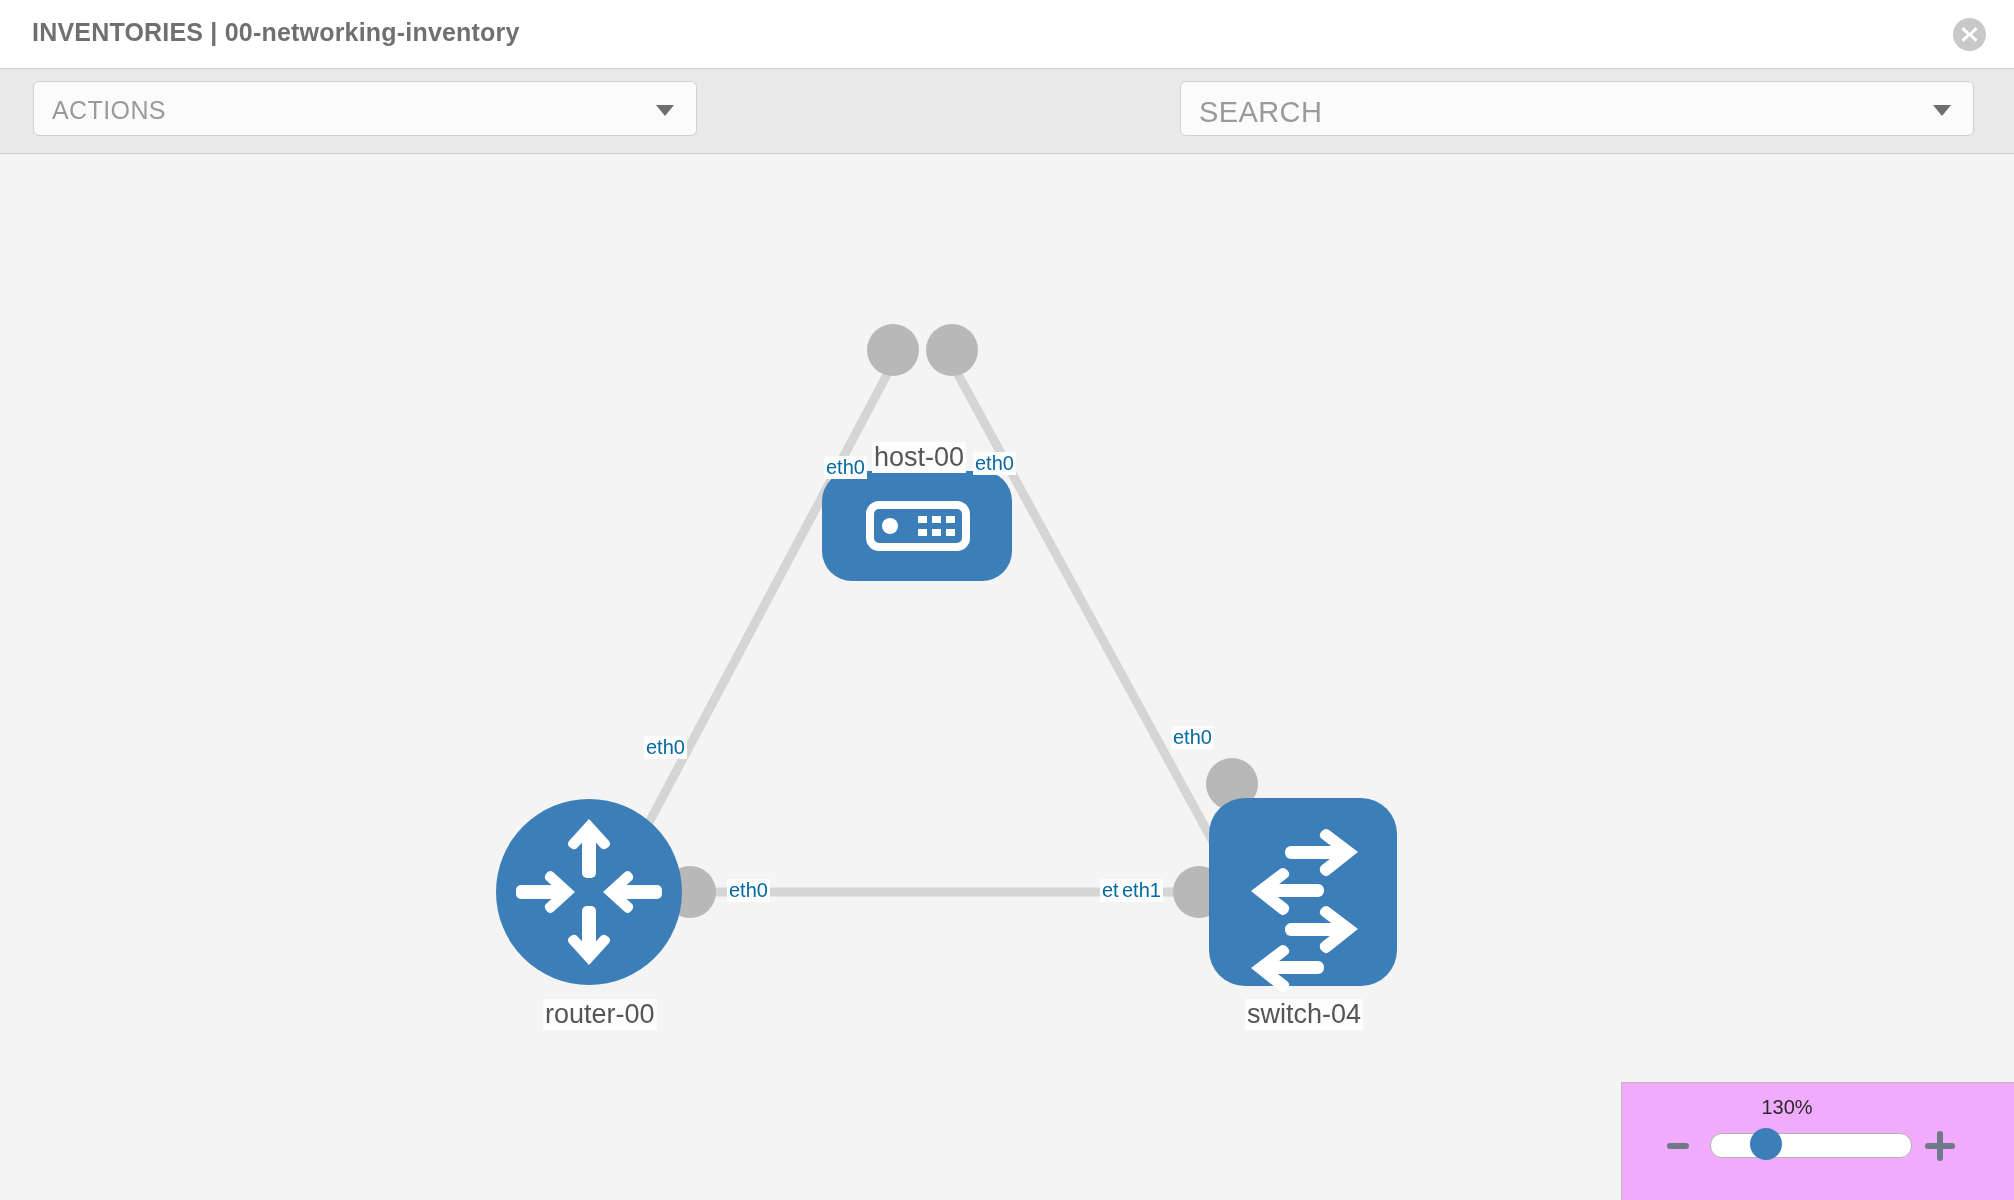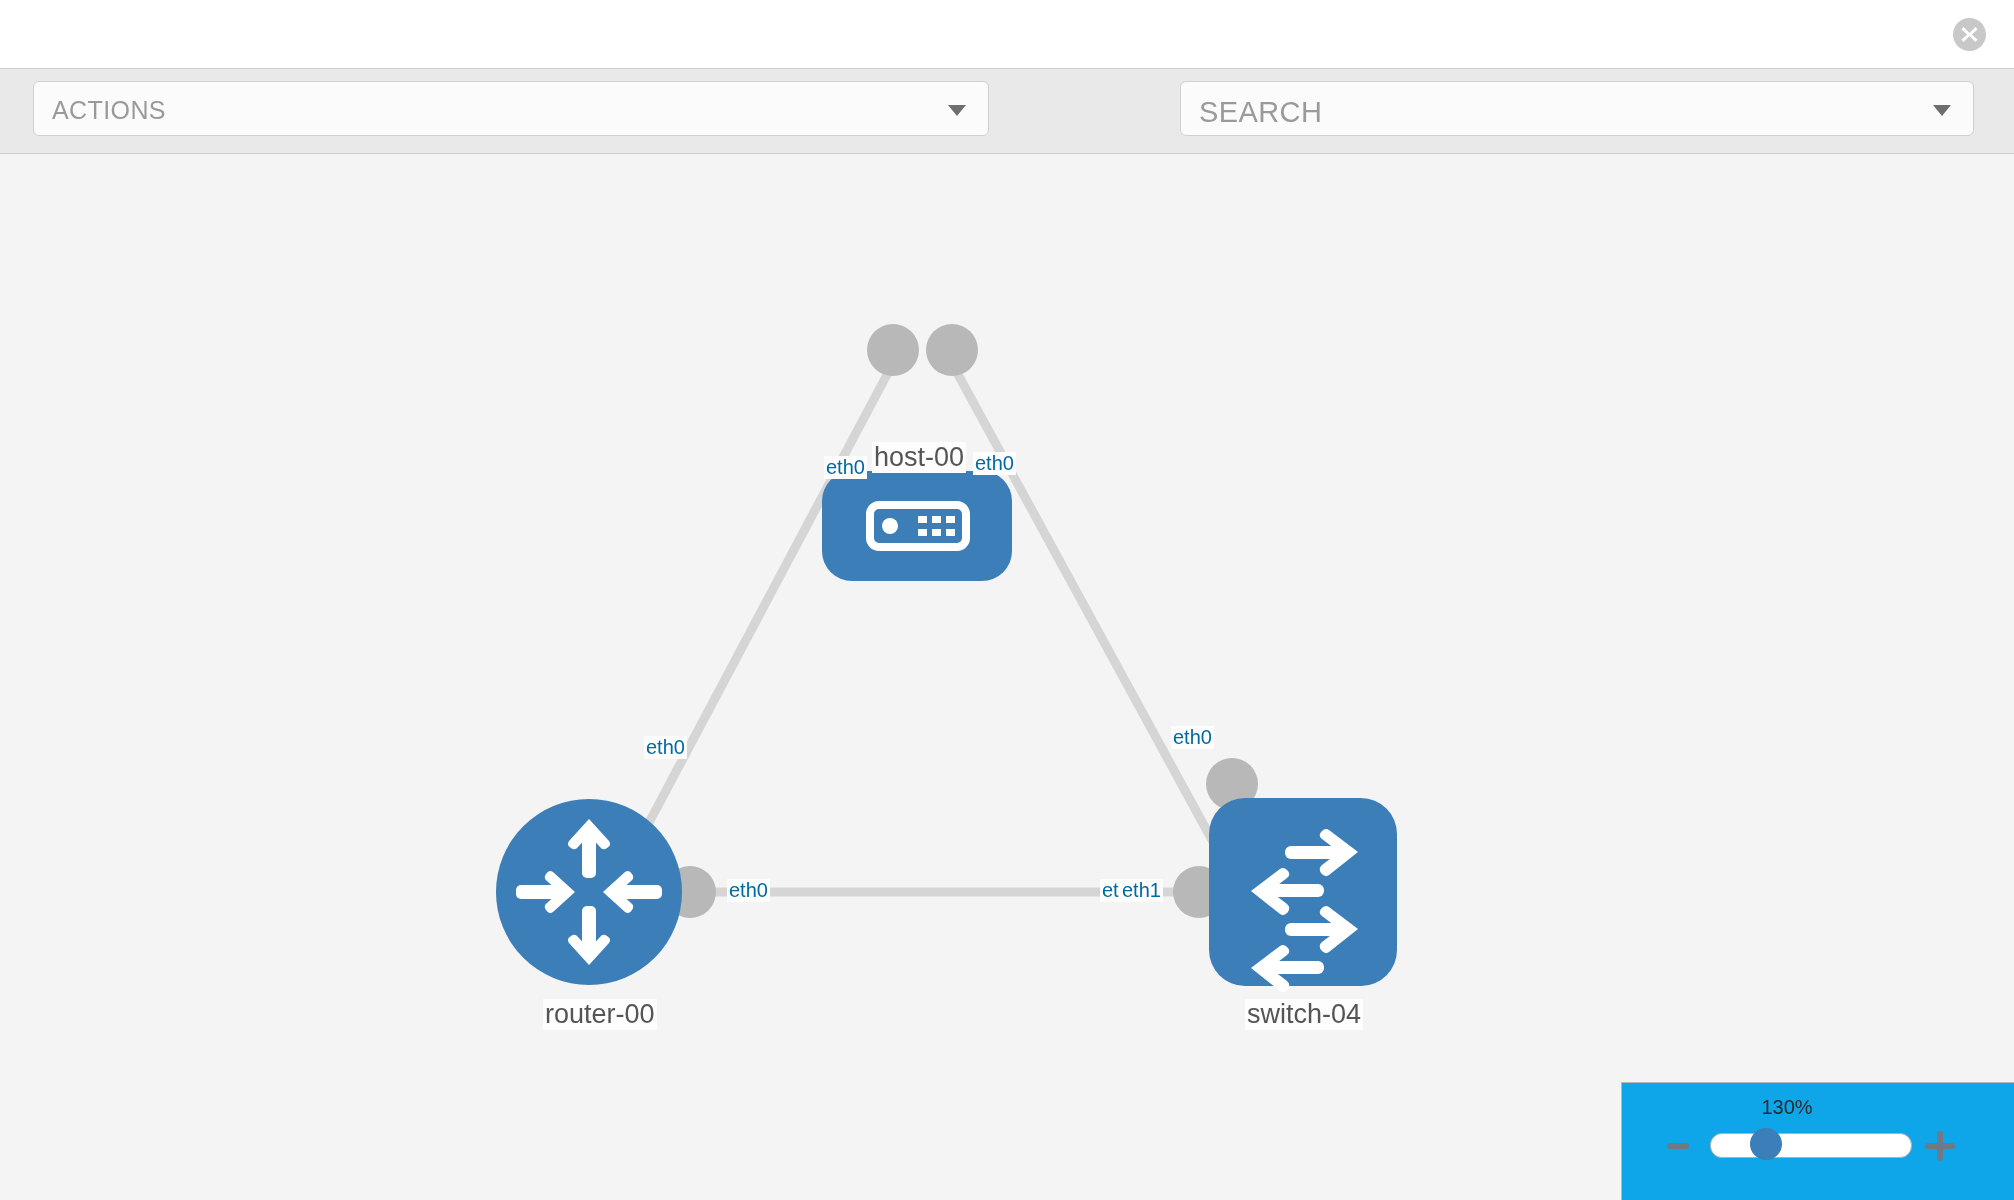--- a/index.html
+++ b/index.html
@@ -54,21 +54,21 @@
     height: 86px;
     background: #e9e9e9;
     border-top: 1px solid #cfcfcf;
     border-bottom: 1px solid #cfcfcf;
     box-sizing: border-box;
   }
   .actions-select {
     position: absolute;
     left: 33px;
     top: 12px;
-    width: 956px;
+    width: 664px;
     height: 55px;
     background: #fbfbfb;
     border: 1px solid #d0d0d0;
     border-radius: 6px;
     box-sizing: border-box;
   }
   .actions-label {
     position: absolute;
     left: 18px;
     top: 14px;
@@ -145,21 +145,21 @@
     padding: 0 2px;
   }
 
   
   .zoom-panel {
     position: absolute;
     left: 1621px;
     top: 1082px;
     width: 393px;
     height: 118px;
-    background: #0ea5e9;
+    background: #f0abfc;
     border-left: 1px solid #b9b9b9;
     border-top: 1px solid #b9b9b9;
     box-sizing: border-box;
   }
   .zoom-pct {
     position: absolute;
     top: 13px;
     left: 0;
     width: 330px;
     text-align: center;
@@ -211,20 +211,21 @@
     height: 32px;
     border-radius: 50%;
     background: #3c7eb8;
     cursor: pointer;
   }
 </style>
 </head>
 <body>
 
 <div class="header">
+  <div class="header-title">INVENTORIES | 00-networking-inventory</div>
   <div class="close-btn">
     <svg width="33" height="33" viewBox="0 0 33 33">
       <path d="M10.5 9 L16.5 15 L22.5 9 L24.5 11.5 L18.8 16.5 L24.5 21.5 L22.5 24 L16.5 18 L10.5 24 L8.5 21.5 L14.2 16.5 L8.5 11.5 Z" fill="#ffffff"></path>
     </svg>
   </div>
 </div>
 
 <div class="toolbar">
   <div class="actions-select">
     <div class="actions-label">ACTIONS</div>

